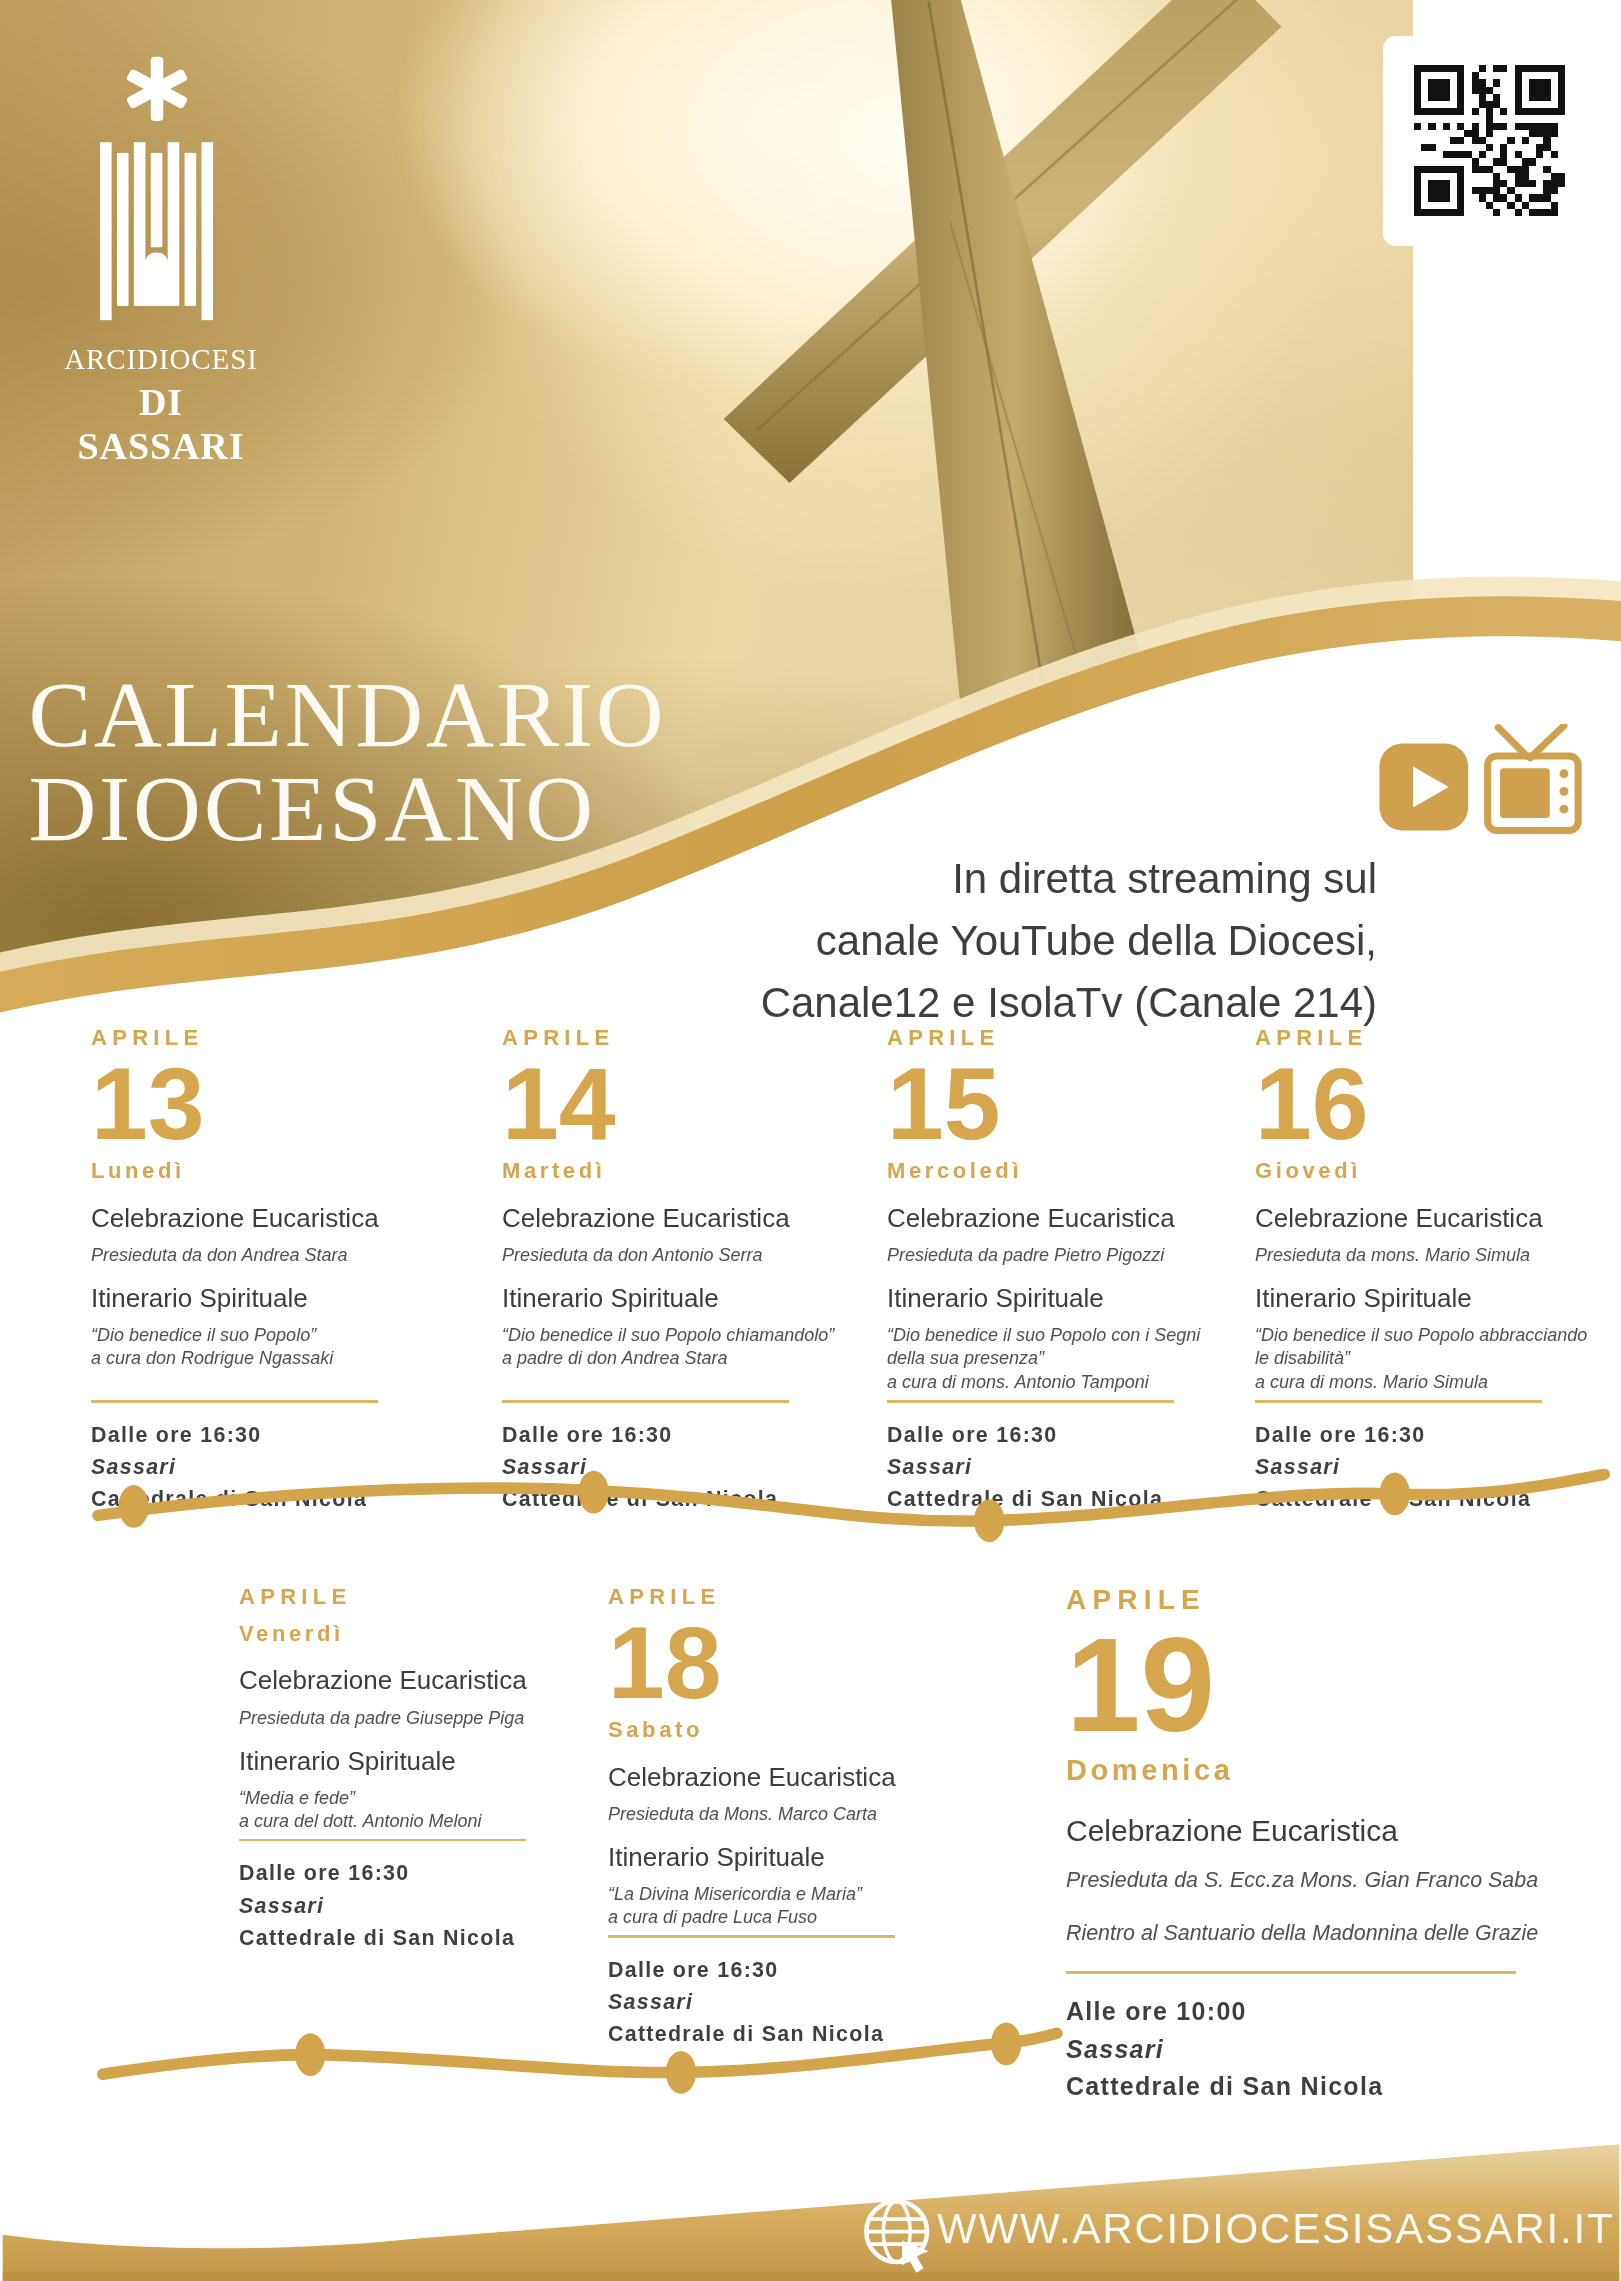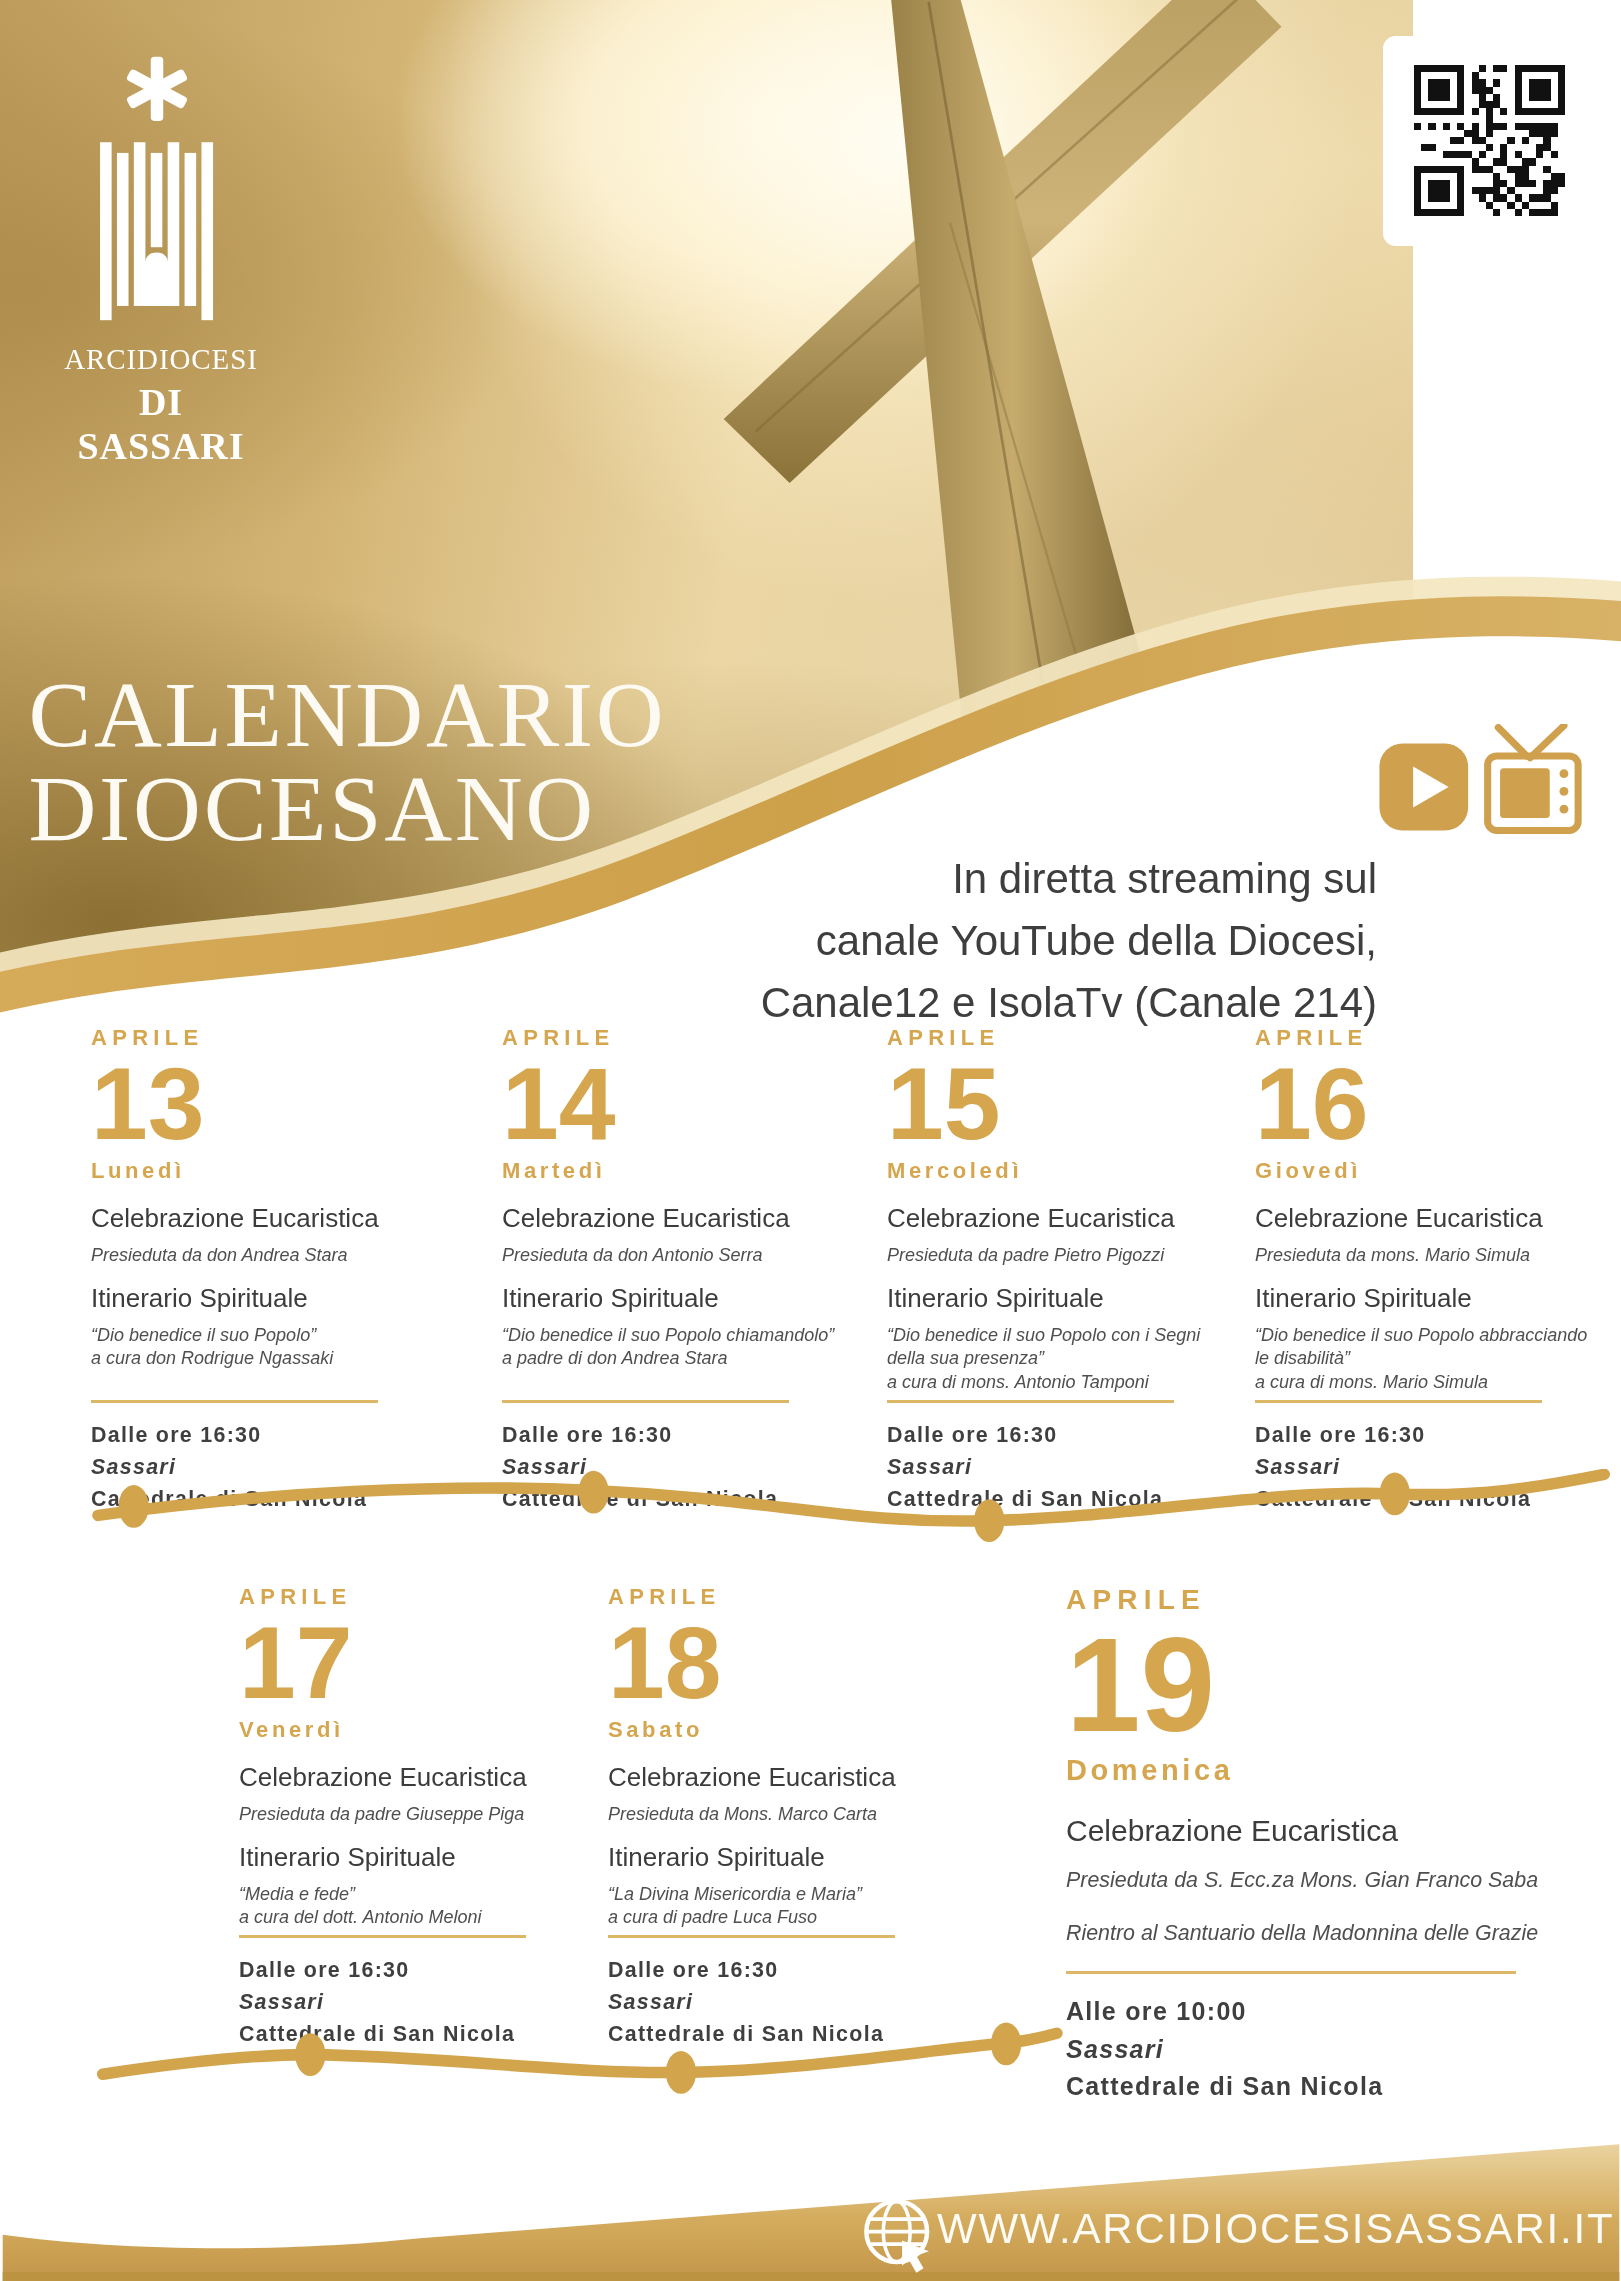--- a/index.html
+++ b/index.html
@@ -354,21 +354,20 @@
   <svg class="sep" style="top:1469px" width="1622" height="107" viewBox="0 0 1820 120">
     <path d="M110,52 C300,26 500,16 666,24 C870,34 950,62 1110,58 C1270,54 1430,22 1565,28 C1660,32 1730,20 1800,6" stroke="#d2a44c" stroke-width="13" fill="none" stroke-linecap="round"></path>
     <ellipse cx="150" cy="42" rx="17" ry="24" fill="#d2a44c"></ellipse>
     <ellipse cx="666" cy="26" rx="17" ry="24" fill="#d2a44c"></ellipse>
     <ellipse cx="1110" cy="58" rx="17" ry="24" fill="#d2a44c"></ellipse>
     <ellipse cx="1565" cy="28" rx="17" ry="24" fill="#d2a44c"></ellipse>
   </svg>
 
   <article class="card c5">
     <div class="month">APRILE</div>
-    <div class="daynum">17</div>
     <div class="weekday">Venerdì</div>
     <div class="ev">Celebrazione Eucaristica</div>
     <div class="presider">Presieduta da padre Giuseppe Piga</div>
     <div class="ev ev2">Itinerario Spirituale</div>
     <div class="theme" style="min-height:46px">“Media e fede”
 a cura del dott. Antonio Meloni</div>
     <div class="divider"></div>
     <div class="timeblk">
       <div>Dalle ore 16:30</div>
       <div class="city">Sassari</div>

